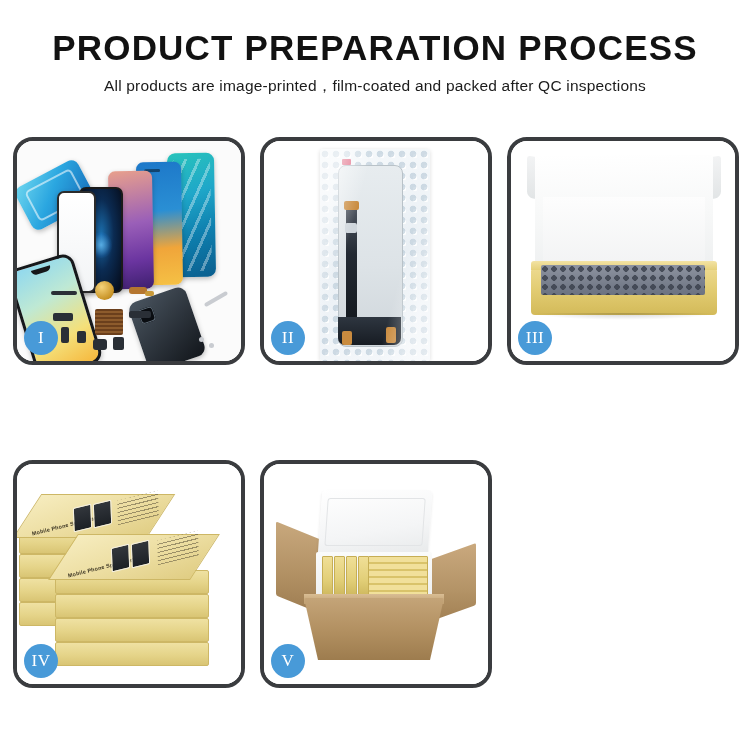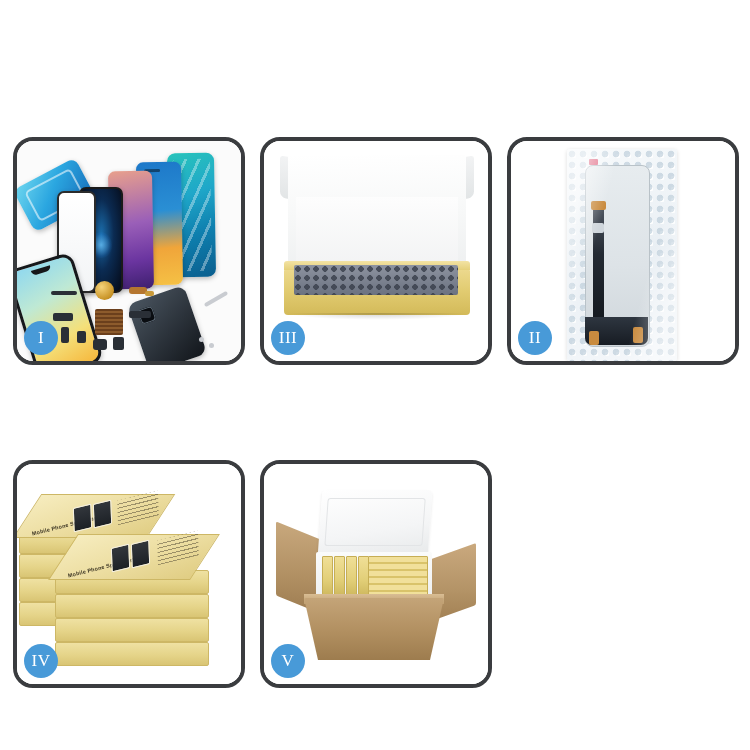--- a/index.html
+++ b/index.html
@@ -316,20 +316,24 @@
   .c-shadow{
     position:absolute;left:26px;top:176px;width:156px;height:10px;
     background:radial-gradient(ellipse at 50% 0%,rgba(0,0,0,.16),transparent 70%);
   }
 </style>
 </head>
 <body>
 
 <div class="page">
 
+  <div class="header">
+    <div class="title">PRODUCT PREPARATION PROCESS</div>
+    <div class="subtitle">All products are image-printed，film-coated and packed after QC inspections</div>
+  </div>
 
   <div class="grid">
 
     <div class="panel p1">
       <div class="stage">
         <div class="scr scr-f"></div>
         <div class="scr scr-a"></div>
         <div class="scr scr-b"></div>
         <div class="scr scr-c"></div>
         <div class="scr scr-d"></div>
@@ -348,51 +352,51 @@
         <div class="chip pale" style="left:28px;top:192px;width:10px;height:14px;"></div>
         <div class="chip" style="left:76px;top:198px;width:14px;height:11px;border-radius:3px;"></div>
         <div class="chip" style="left:96px;top:196px;width:11px;height:13px;"></div>
         <div class="chip pale" style="left:182px;top:196px;width:5px;height:5px;border-radius:50%;"></div>
         <div class="chip pale" style="left:192px;top:202px;width:5px;height:5px;border-radius:50%;"></div>
         <div class="chip pale" style="left:186px;top:156px;width:26px;height:4px;transform:rotate(-30deg);"></div>
       </div>
       <div class="badge">I</div>
     </div>
 
-    <div class="panel p3">
-      <div class="stage">
-        <div class="p3-lidwing-l"></div>
-        <div class="p3-lidwing-r"></div>
-        <div class="p3-lid"></div>
-        <div class="p3-foam"></div>
-        <div class="p3-tray"></div>
-        <div class="p3-lip"></div>
-        <div class="p3-inner"></div>
-        <div class="p3-shadow"></div>
-      </div>
-      <div class="badge">III</div>
-    </div>
-
     <div class="panel p2">
       <div class="stage">
         <div class="bubblebag">
           <div class="bb-screen"></div>
           <div class="bb-flex"></div>
           <div class="bb-con" style="left:24px;top:52px;width:15px;height:9px;"></div>
           <div class="bb-ic" style="left:25px;top:74px;width:12px;height:10px;"></div>
           <div class="bb-strip"></div>
           <div class="bb-con" style="left:22px;top:182px;width:10px;height:14px;"></div>
           <div class="bb-con" style="left:66px;top:178px;width:10px;height:16px;"></div>
           <div class="bb-tag"></div>
           <div class="bb-gloss"></div>
         </div>
       </div>
       <div class="badge">II</div>
     </div>
 
+    <div class="panel p3">
+      <div class="stage">
+        <div class="p3-lidwing-l"></div>
+        <div class="p3-lidwing-r"></div>
+        <div class="p3-lid"></div>
+        <div class="p3-foam"></div>
+        <div class="p3-tray"></div>
+        <div class="p3-lip"></div>
+        <div class="p3-inner"></div>
+        <div class="p3-shadow"></div>
+      </div>
+      <div class="badge">III</div>
+    </div>
+
     <div class="panel p4">
       <div class="stage">
         <div class="stackwrap">
 
           <div class="sbox" style="left:2px;top:48px;width:92px;"></div>
           <div class="sbox" style="left:2px;top:72px;width:92px;"></div>
           <div class="sbox" style="left:2px;top:96px;width:92px;"></div>
           <div class="sbox" style="left:2px;top:120px;width:92px;"></div>
 
           <div class="sbox" style="left:38px;top:88px;width:152px;"></div>

